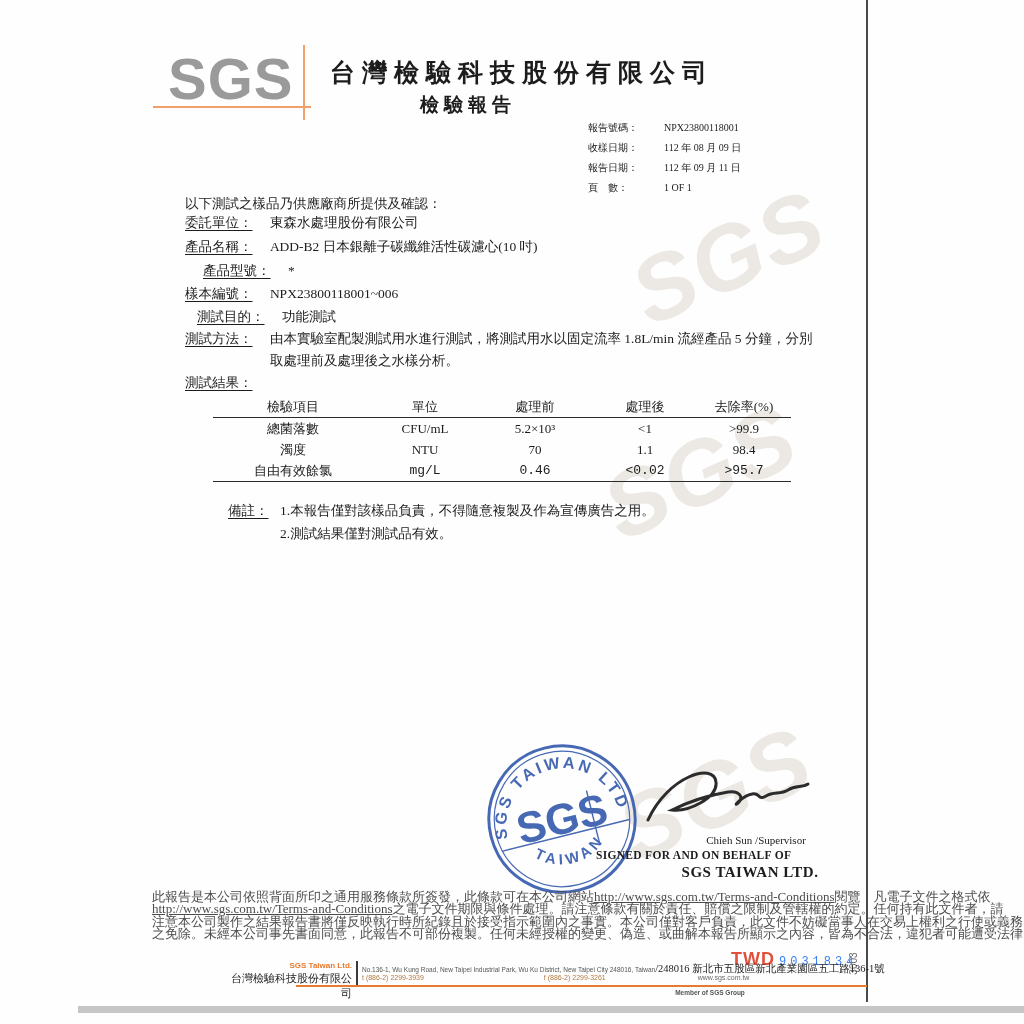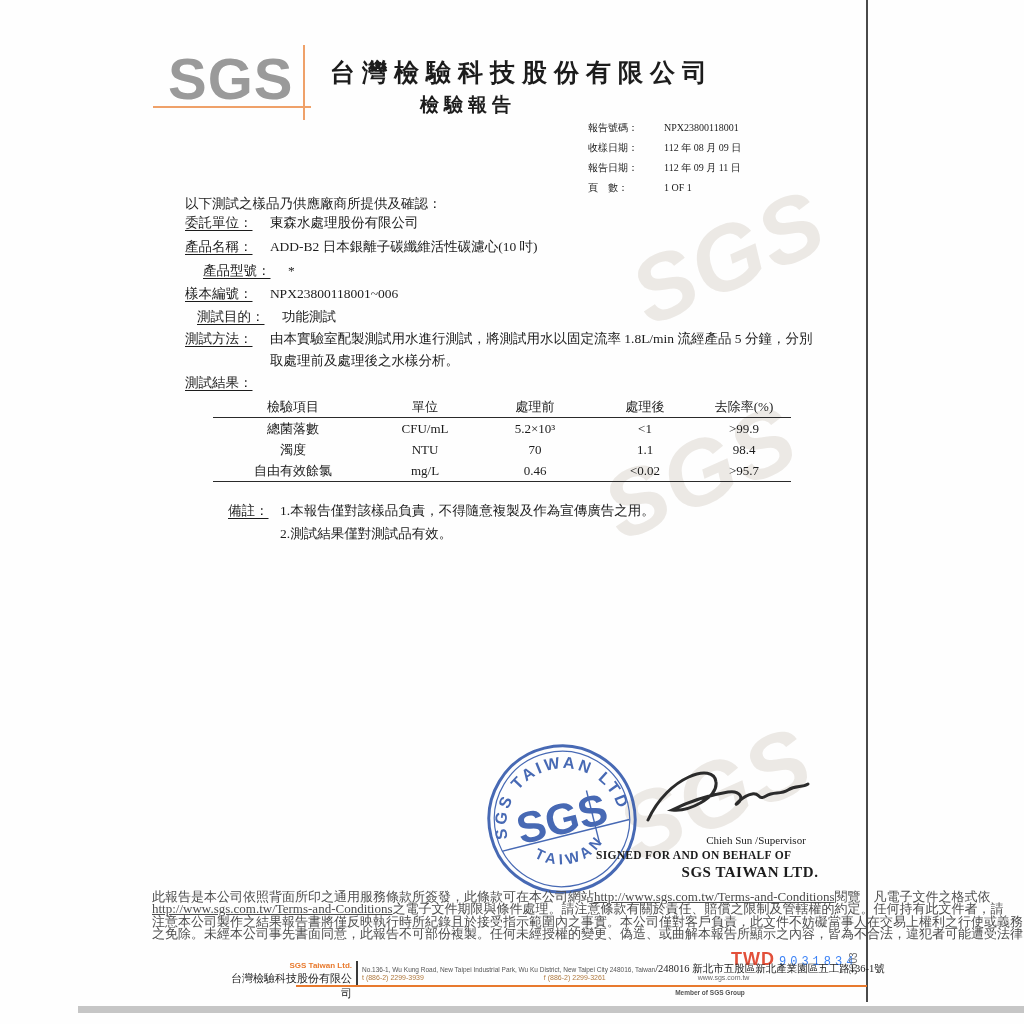--- a/index.html
+++ b/index.html
@@ -19,21 +19,21 @@
   .meta-row{display:flex;font-size:10px;line-height:20px;white-space:nowrap;align-items:flex-end;}
   .meta-label{display:inline-block;width:76px;}
   .meta-value{display:inline-block;}
   
   .doc-text{font-size:13.5px;white-space:nowrap;}
   .field-label{text-decoration:underline;text-underline-offset:3px;}
   
   table{border-collapse:collapse;table-layout:fixed;font-size:13px;}
   th,td{text-align:center;padding:0;height:21px;font-weight:normal;white-space:nowrap;}
   thead tr{border-bottom:1.6px solid #2a2a2a;}
-  tbody tr:last-child{border-bottom:1.6px solid #2a2a2a;}
+  tbody tr:last-child{border-bottom:1.6px solid #2a2a2a;font-family:Liberation Mono, monospace;}
   
   .stamp{opacity:.88;}
   
   .sig-name{font-size:11px;}
   .sig-behalf{font-size:11.5px;font-weight:bold;letter-spacing:.3px;}
   .sig-company{font-size:15px;font-weight:bold;letter-spacing:.5px;}
   
   .fine{font-size:13px;line-height:12.3px;color:#4c4c4c;white-space:nowrap;}
   .fine .url{text-decoration:underline;}
   

